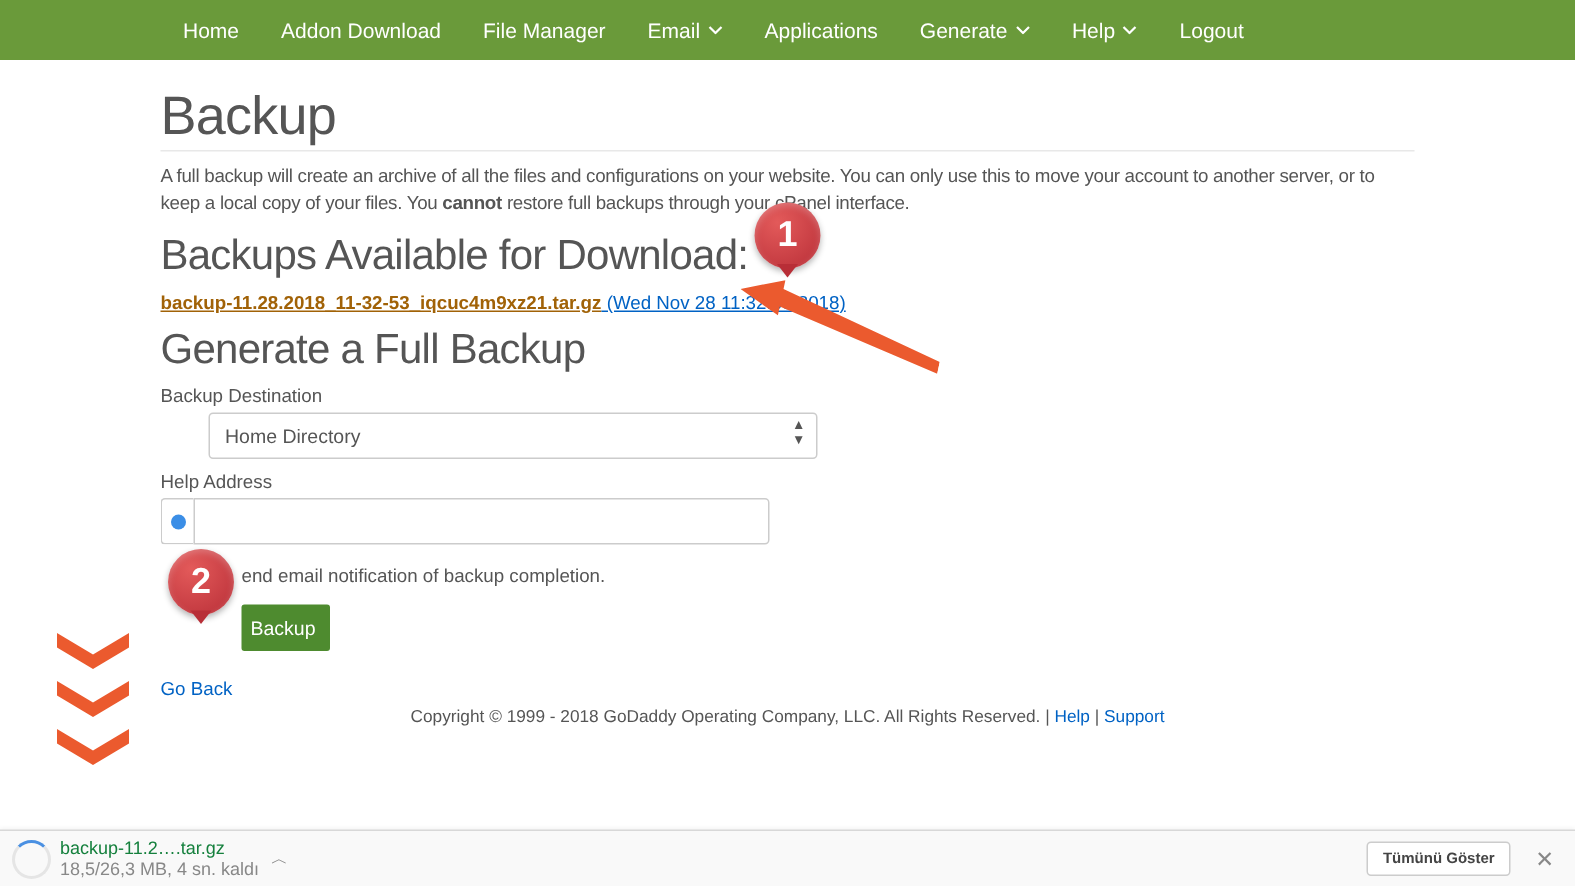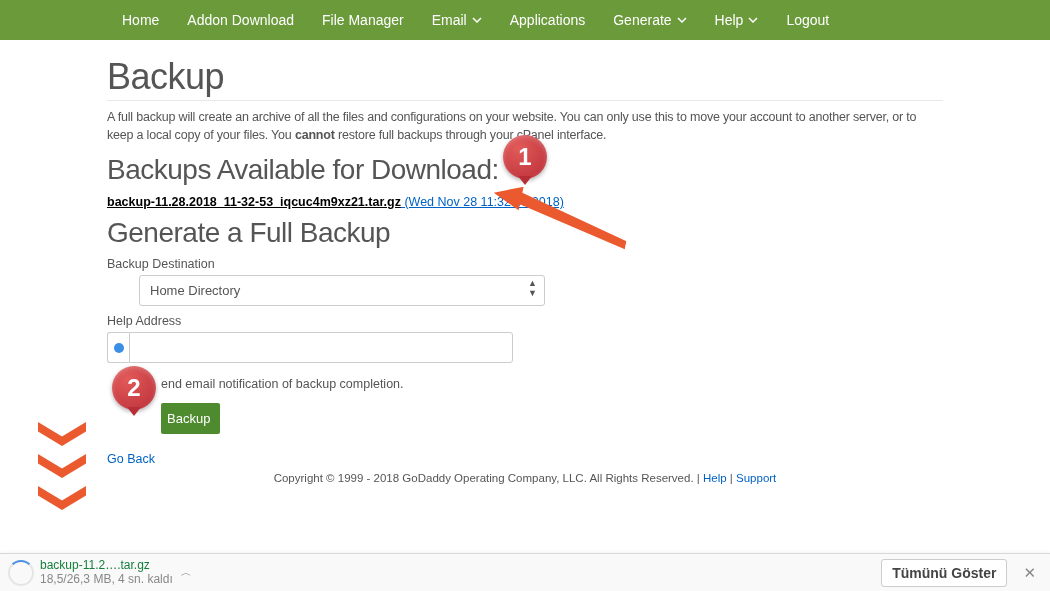--- a/index.html
+++ b/index.html
@@ -10,21 +10,21 @@
     .nav-item svg { margin-left: 5px; }
     
     .container { max-width: 836px; margin: 0 auto; padding: 12px 0 0 0; }
     
     h1 { font-size: 36px; font-weight: 300; color: #555; margin: 4px 0 6px 0; border-bottom: 1px solid #e8e8e8; padding-bottom: 2px; letter-spacing: -0.5px;}
     h2 { font-size: 28px; font-weight: 300; color: #555; margin: 6px 0 8px 0; letter-spacing: -0.5px; }
     
     .description { font-size: 12.5px; color: #555; line-height: 1.4; margin: 8px 0 10px 0; letter-spacing: -0.2px; }
     .description strong { font-weight: bold; }
     
-    .backup-link { color: #000000; text-decoration: underline; font-size: 12.5px; font-weight: bold; }
+    .backup-link { color: #a16207; text-decoration: underline; font-size: 12.5px; font-weight: bold; }
     .backup-date { color: #0062c4; text-decoration: underline; font-size: 12.5px; }
     
     .form-label { font-size: 12.5px; color: #555; margin: 8px 0 4px 0; display: block; }
     .select-wrap { position: relative; width: 406px; margin-left: 32px; }
     select { width: 100%; padding: 7px 10px; border: 1px solid #ccc; border-radius: 3px; font-size: 13px; background: #fff; appearance: none; color: #555; }
     .select-caret { position: absolute; right: 8px; top: 4px; font-size: 9px; color: #555; pointer-events: none; line-height: 1.1; }
     
     .email-row { display: flex; align-items: stretch; width: 406px; }
     .radio-box { width: 22px; border: 1px solid #ccc; border-right: none; border-radius: 3px 0 0 3px; display: flex; align-items: center; justify-content: center; background: #fff;}
     .radio-dot { width: 10px; height: 10px; border-radius: 50%; background: #3b8ee6; }
@@ -51,21 +51,21 @@
     .chev2 { width: 48px; height: 24px; background: #eb5a2e; clip-path: polygon(0 0, 50% 60%, 100% 0, 100% 40%, 50% 100%, 0 40%); margin-bottom: 8px; }
     
     .download-bar { position: fixed; bottom: 0; left: 0; right: 0; height: 38px; background: #f9f9f9; border-top: 1px solid #d8d8d8; display: flex; align-items: center; padding: 0 8px; font-size: 12px; color: #555; box-shadow: 0 -1px 3px rgba(0,0,0,0.05); }
     .dl-icon-wrap { width: 26px; height: 26px; position: relative; margin-right: 6px; }
     .dl-spinner { width: 26px; height: 26px; border: 2px solid #e5e5e5; border-top-color: #4a90e2; border-radius: 50%; }
     .dl-info { display: flex; flex-direction: column; line-height: 1.15; }
     .dl-name { color: #15803d; font-size: 12px; }
     .dl-status { color: #888; font-size: 12px; }
     .dl-chev { margin-left: 8px; color: #888; cursor: pointer; font-size: 11px; }
     .dl-right { margin-left: auto; display: flex; align-items: center; gap: 10px; }
-    .show-all-btn { border: 1px solid #ccc; padding: 5px 10px; border-radius: 3px; background: #fff; font-size: 14px; cursor: pointer; color:#444; font-weight:bold;}
+    .show-all-btn { border: 1px solid #ccc; padding: 5px 10px; border-radius: 3px; background: #fff; font-size: 10px; cursor: pointer; color:#444; font-weight:bold;}
     .close-x { color: #888; cursor: pointer; font-size: 15px; padding: 0 6px;}
     
     .page-wrap { position: relative; min-height: 540px; }
   </style>
 </head>
 <body>
 
 <div class="page-wrap">
 
 <div class="navbar">

